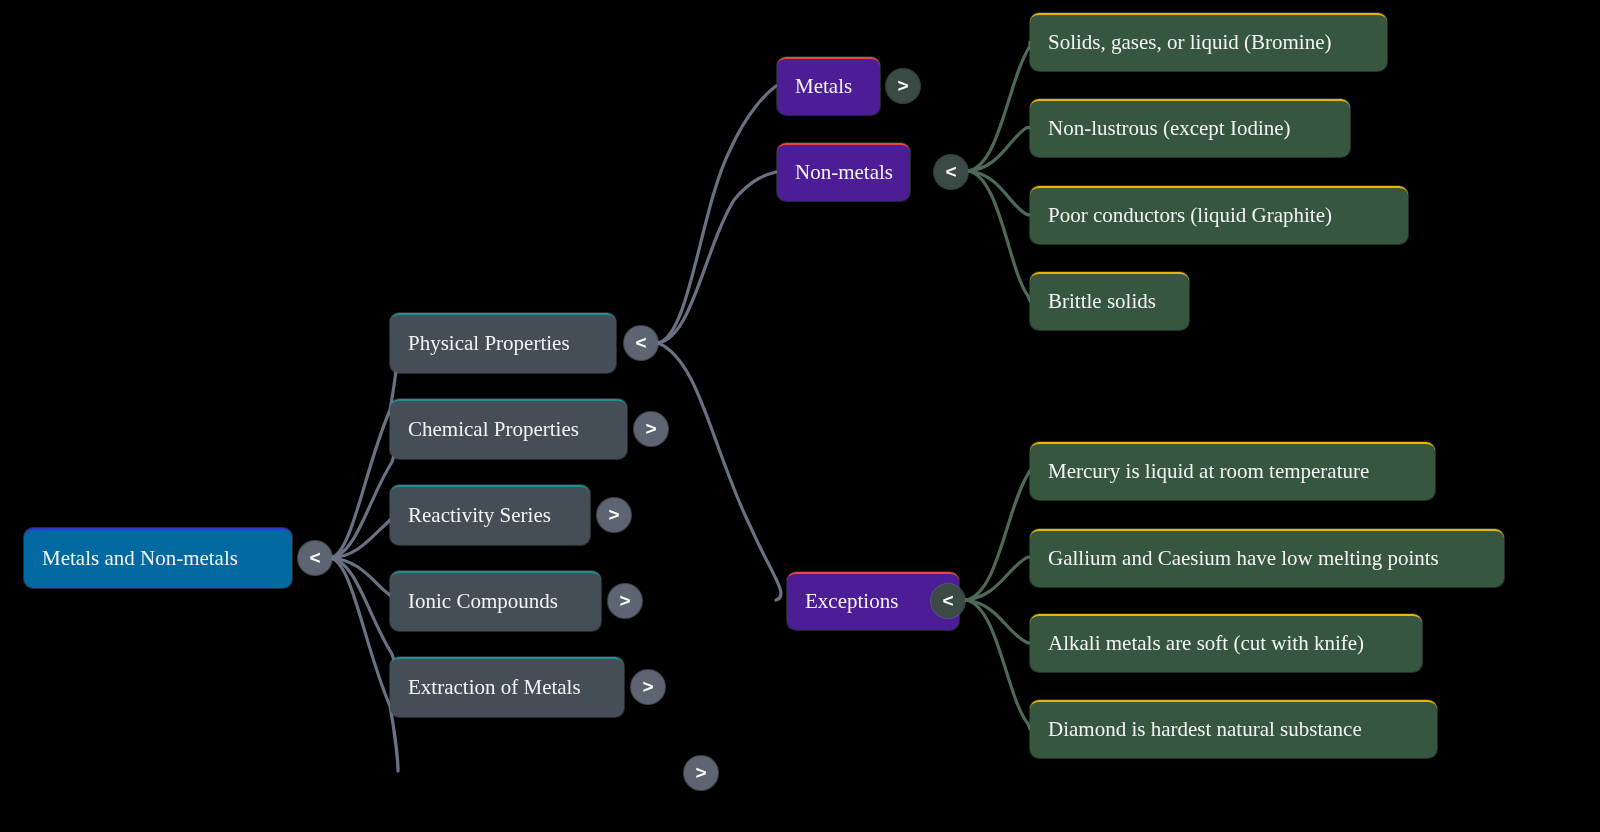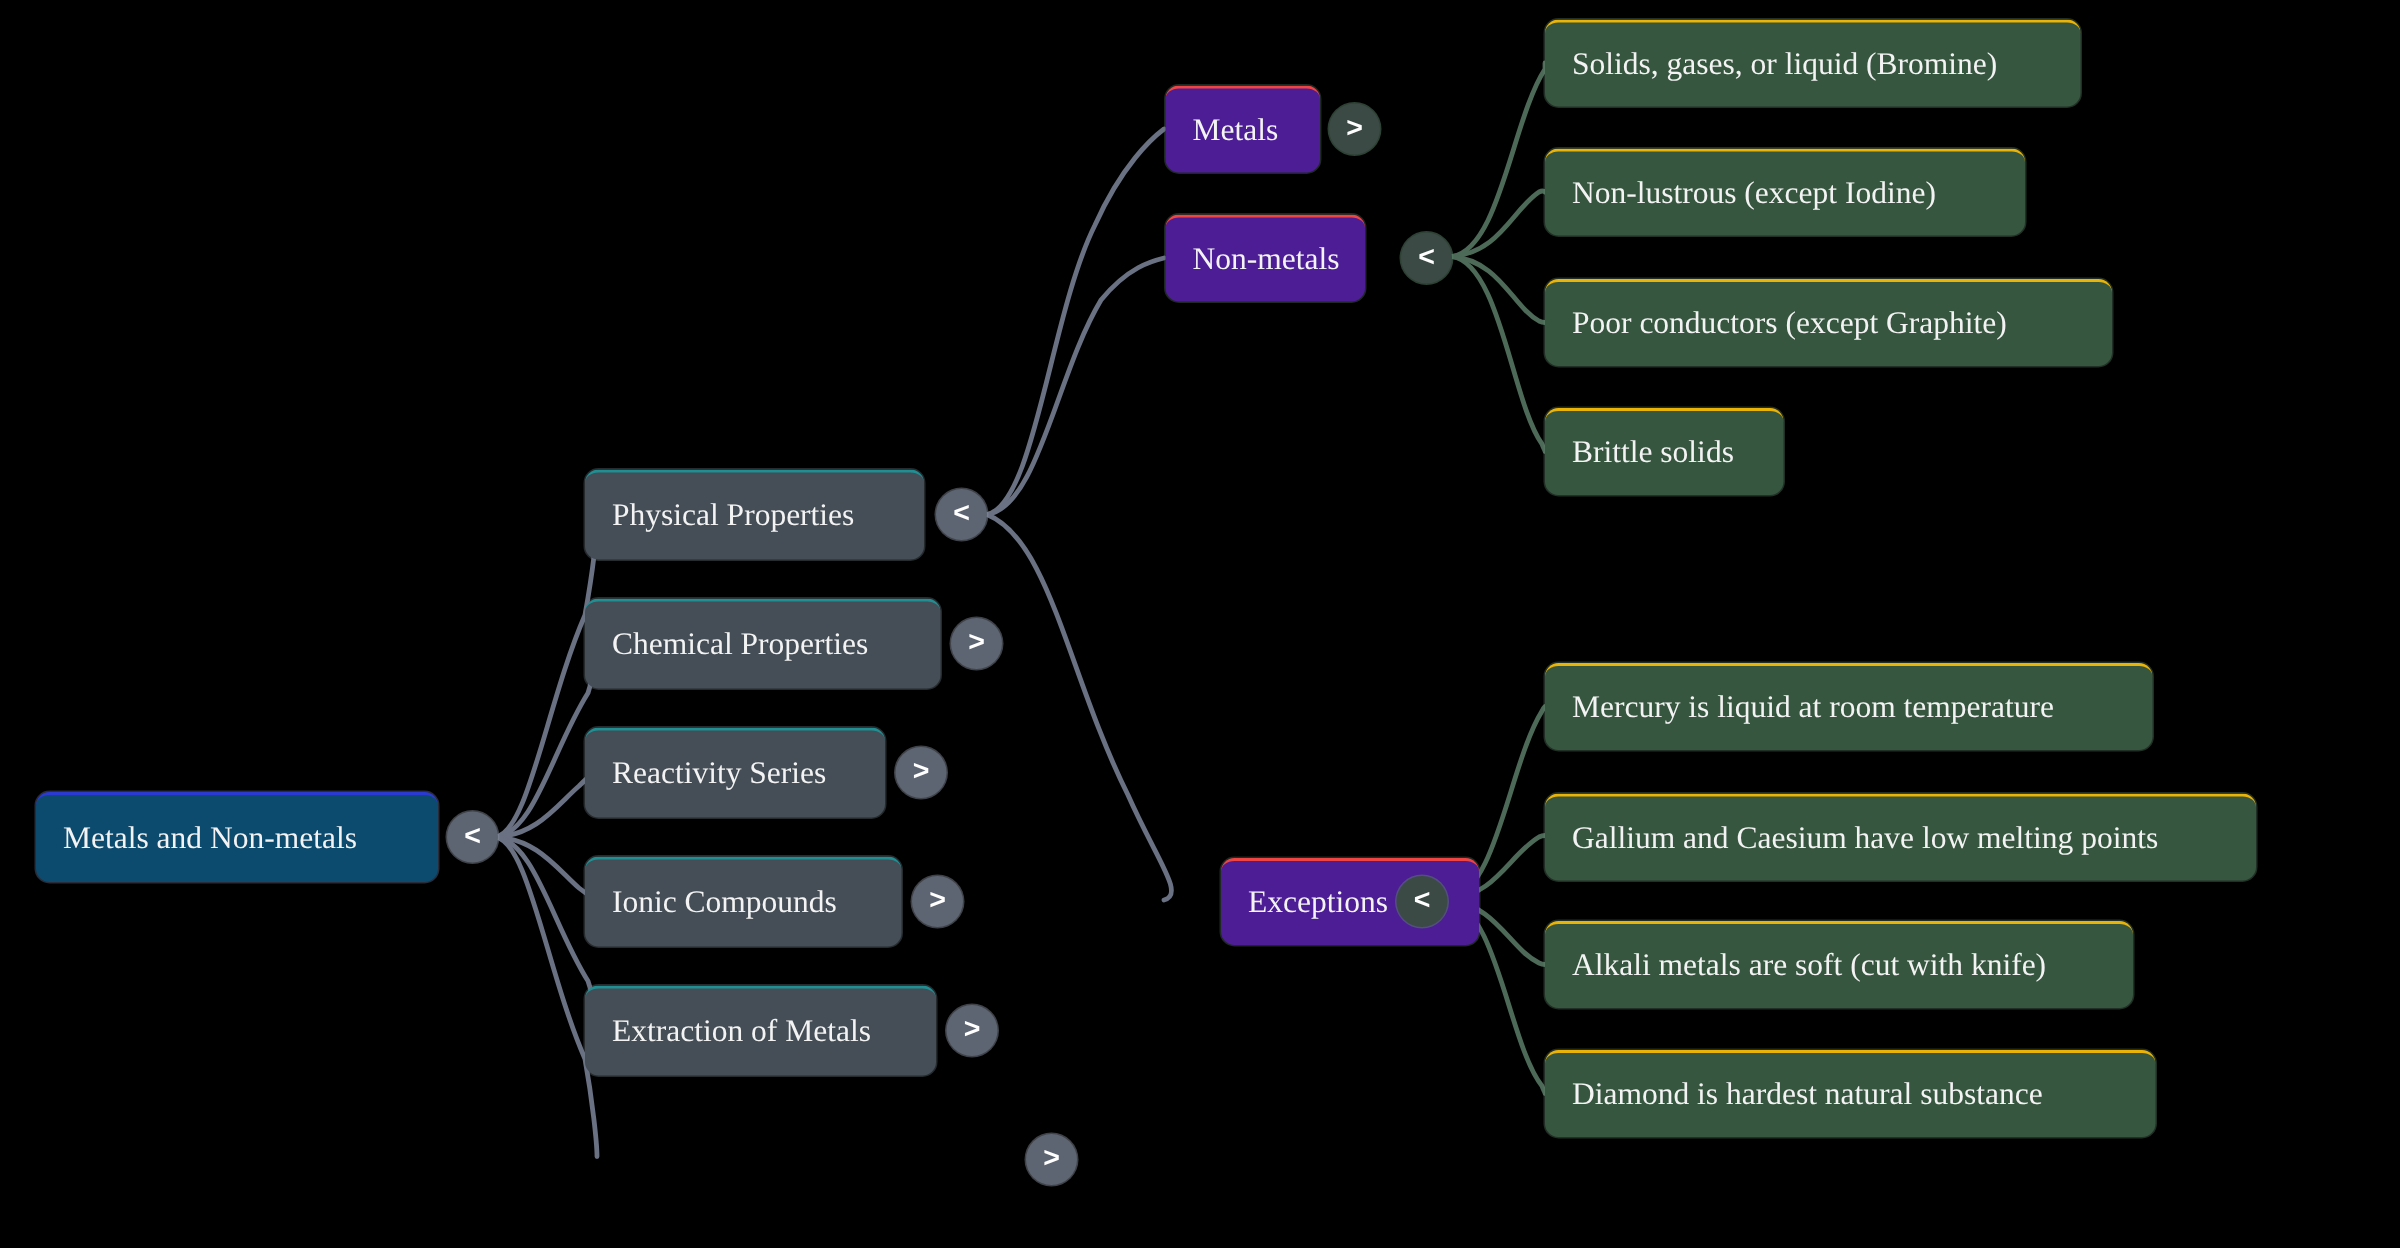--- a/index.html
+++ b/index.html
@@ -5,21 +5,21 @@
   html,body{margin:0;padding:0;background:#000;}
   body{width:1600px;height:832px;overflow:hidden;
        font-family:"Liberation Serif","DejaVu Serif",serif;}
   #stage{position:relative;width:1600px;height:832px;background:#000;}
   svg.edges{position:absolute;left:0;top:0;width:1600px;height:832px;pointer-events:none;}
 
   .node{position:absolute;box-sizing:border-box;display:flex;align-items:center;
         border-radius:9px;color:#f3f3f3;font-size:21px;line-height:1.1;
         padding:0 18px;white-space:nowrap;}
 
-  .n-root{background:#0c4a6e;border-top:2px solid #2b3ad0;
+  .n-root{background:#0369a1;border-top:2px solid #2b3ad0;
           box-shadow:0 0 0 1px rgba(120,126,160,.35);}
   .n-l2{background:#454e56;border-top:2px solid #1f8f93;
         box-shadow:0 0 0 1px rgba(110,122,132,.35);}
   .n-l3{background:#4c1d95;border-top:2px solid #ef4444;
         box-shadow:0 0 0 1px rgba(86,118,100,.35);}
   .n-leaf{background:#36563f;border-top:2px solid #eab308;
           box-shadow:0 0 0 1px rgba(96,134,108,.35);}
 
   .toggle{position:absolute;width:34px;height:34px;border-radius:50%;
           display:flex;align-items:center;justify-content:center;
@@ -117,35 +117,35 @@
     <span>&gt;</span>
   </div>
 
   <div class="node n-l3" style="left:777px;top:143px;width:133px;height:58px;">
     <span>Non-metals</span>
   </div>
   <div class="toggle t-green" style="left:934px;top:155px;">
     <span>&lt;</span>
   </div>
 
-  <div class="node n-l3" style="left:814px;top:572px;width:172px;height:58px;">
+  <div class="node n-l3" style="left:787px;top:572px;width:172px;height:58px;">
     <span>Exceptions</span>
   </div>
   <div class="toggle t-green" style="left:931px;top:584px;">
     <span>&lt;</span>
   </div>
 
   <div class="node n-leaf" style="left:1030px;top:13px;width:357px;height:58px;">
     <span>Solids, gases, or liquid (Bromine)</span>
   </div>
   <div class="node n-leaf" style="left:1030px;top:99px;width:320px;height:58px;">
     <span>Non-lustrous (except Iodine)</span>
   </div>
   <div class="node n-leaf" style="left:1030px;top:186px;width:378px;height:58px;">
-    <span>Poor conductors (except Graphite)</span>
+    <span>Poor conductors (liquid Graphite)</span>
   </div>
   <div class="node n-leaf" style="left:1030px;top:272px;width:159px;height:58px;">
     <span>Brittle solids</span>
   </div>
 
   <div class="node n-leaf" style="left:1030px;top:442px;width:405px;height:58px;">
     <span>Mercury is liquid at room temperature</span>
   </div>
   <div class="node n-leaf" style="left:1030px;top:529px;width:474px;height:58px;">
     <span>Gallium and Caesium have low melting points</span>

